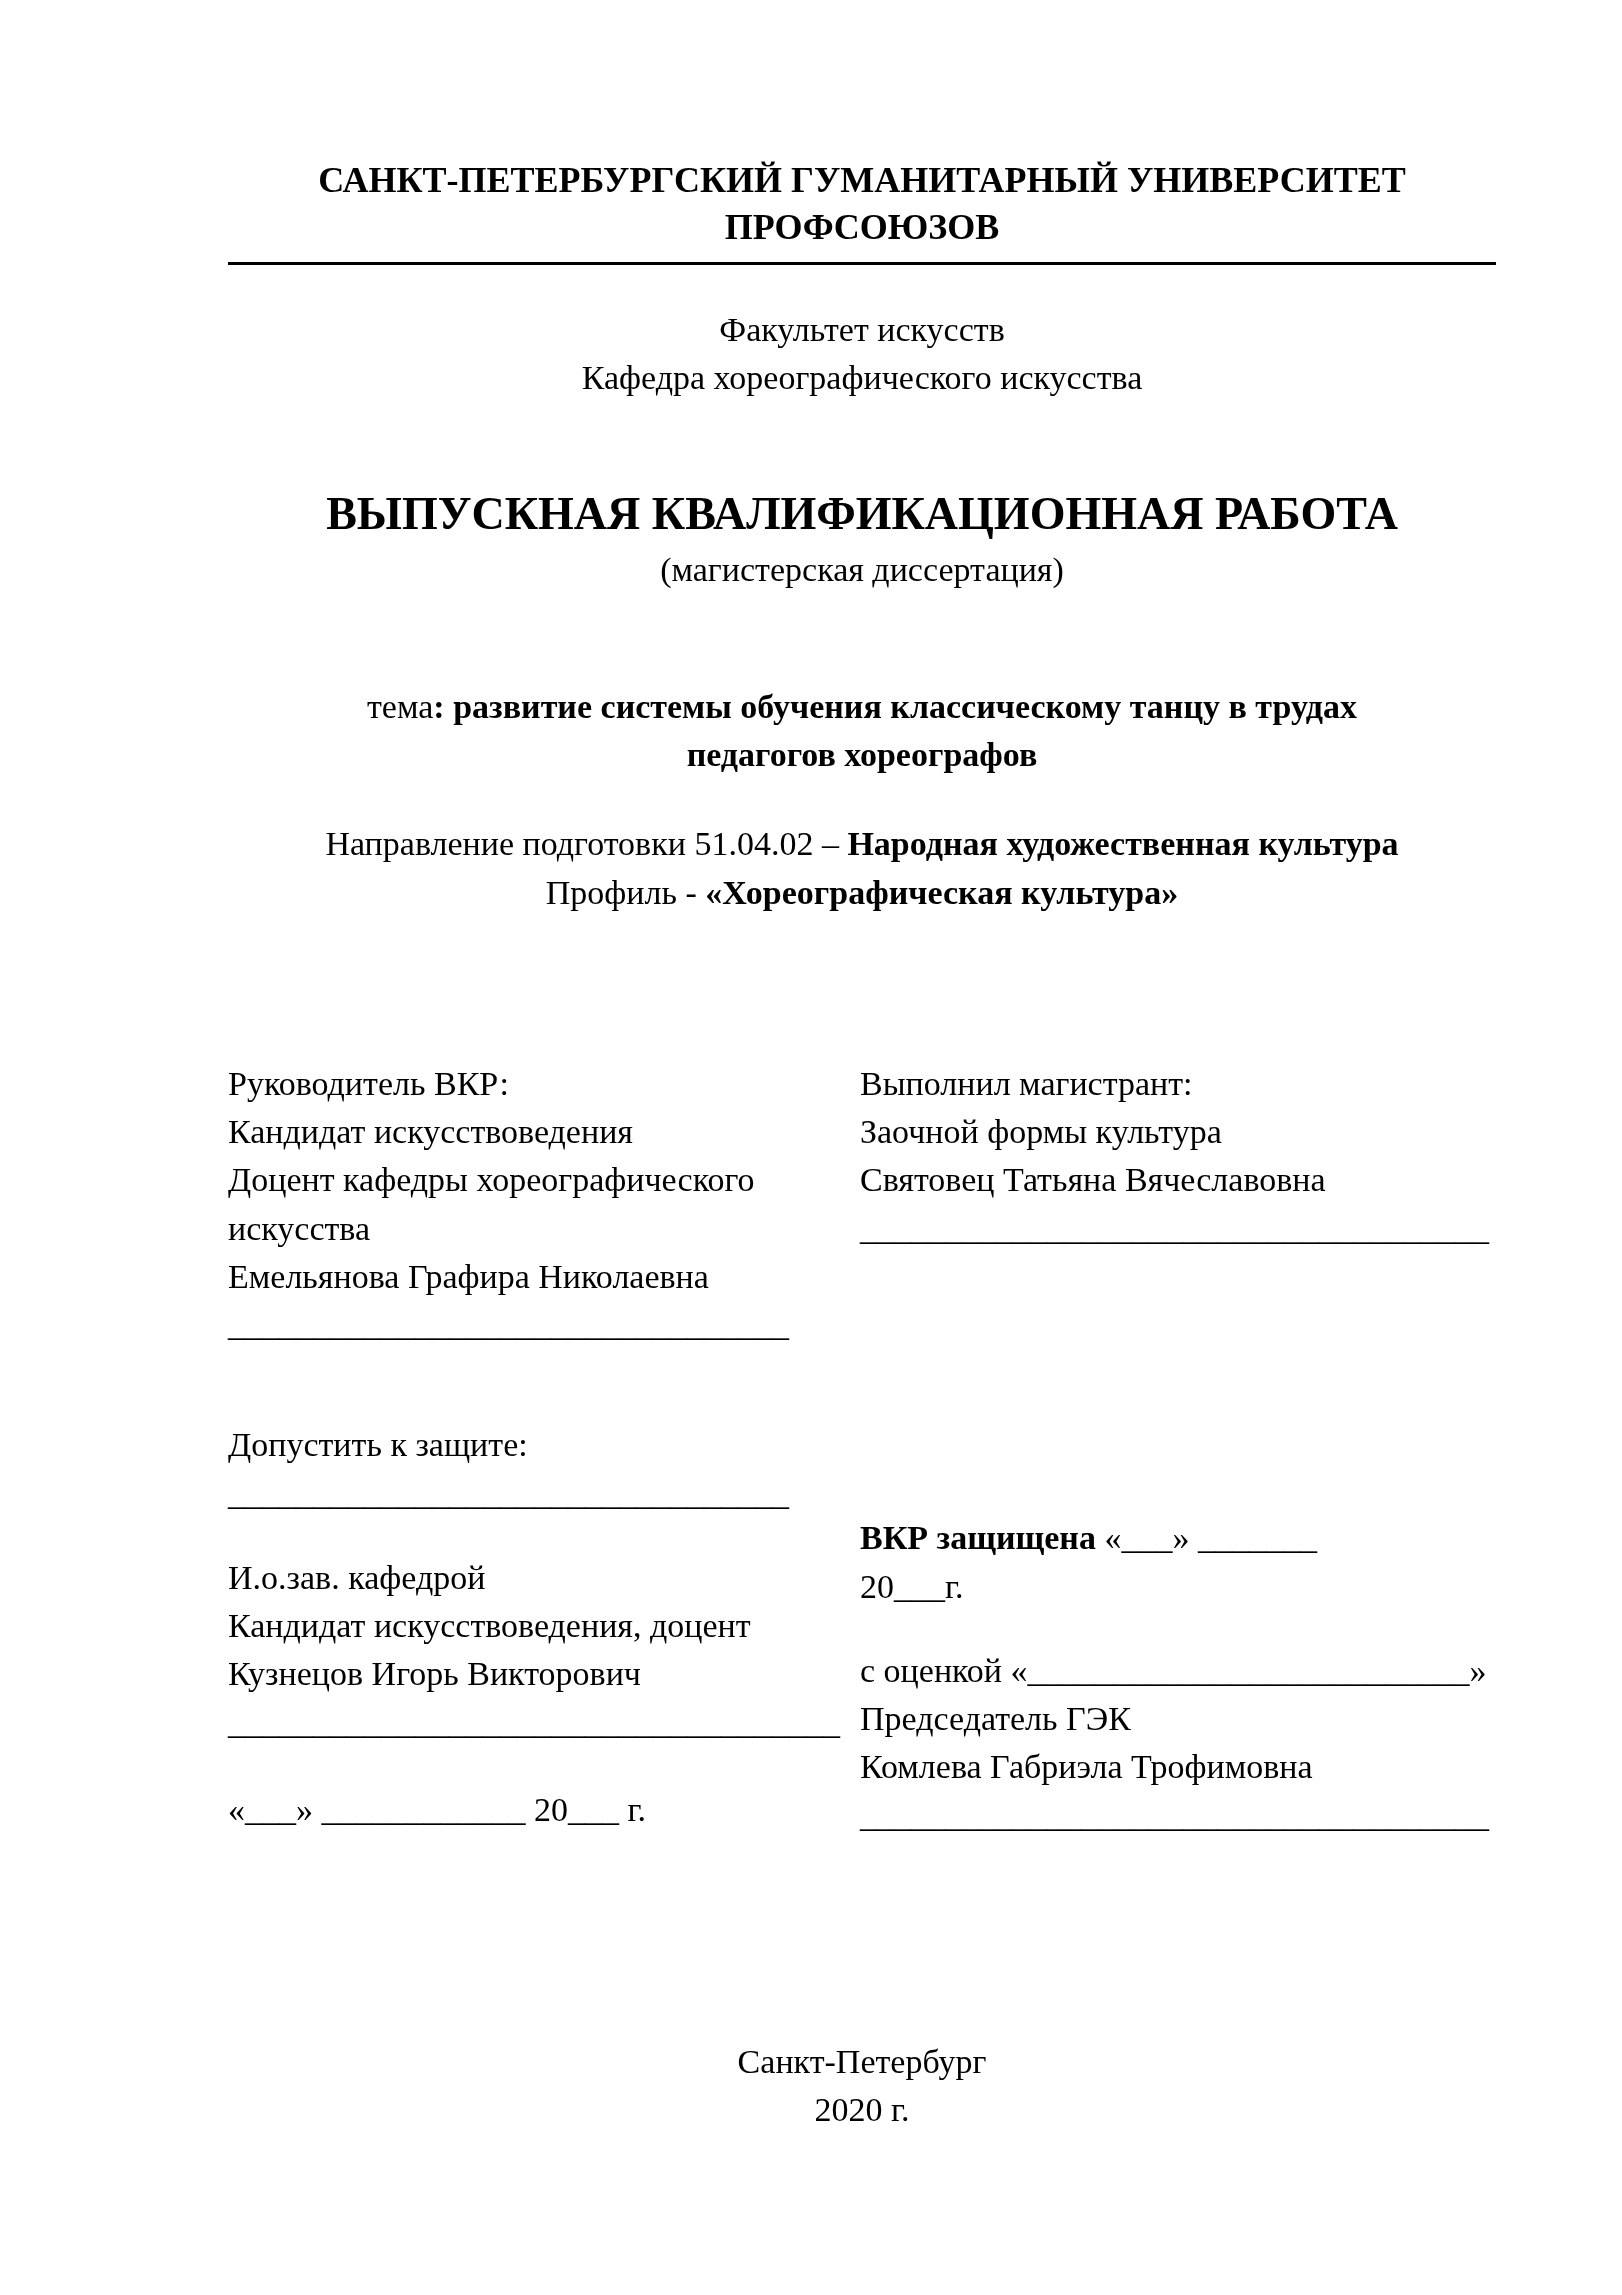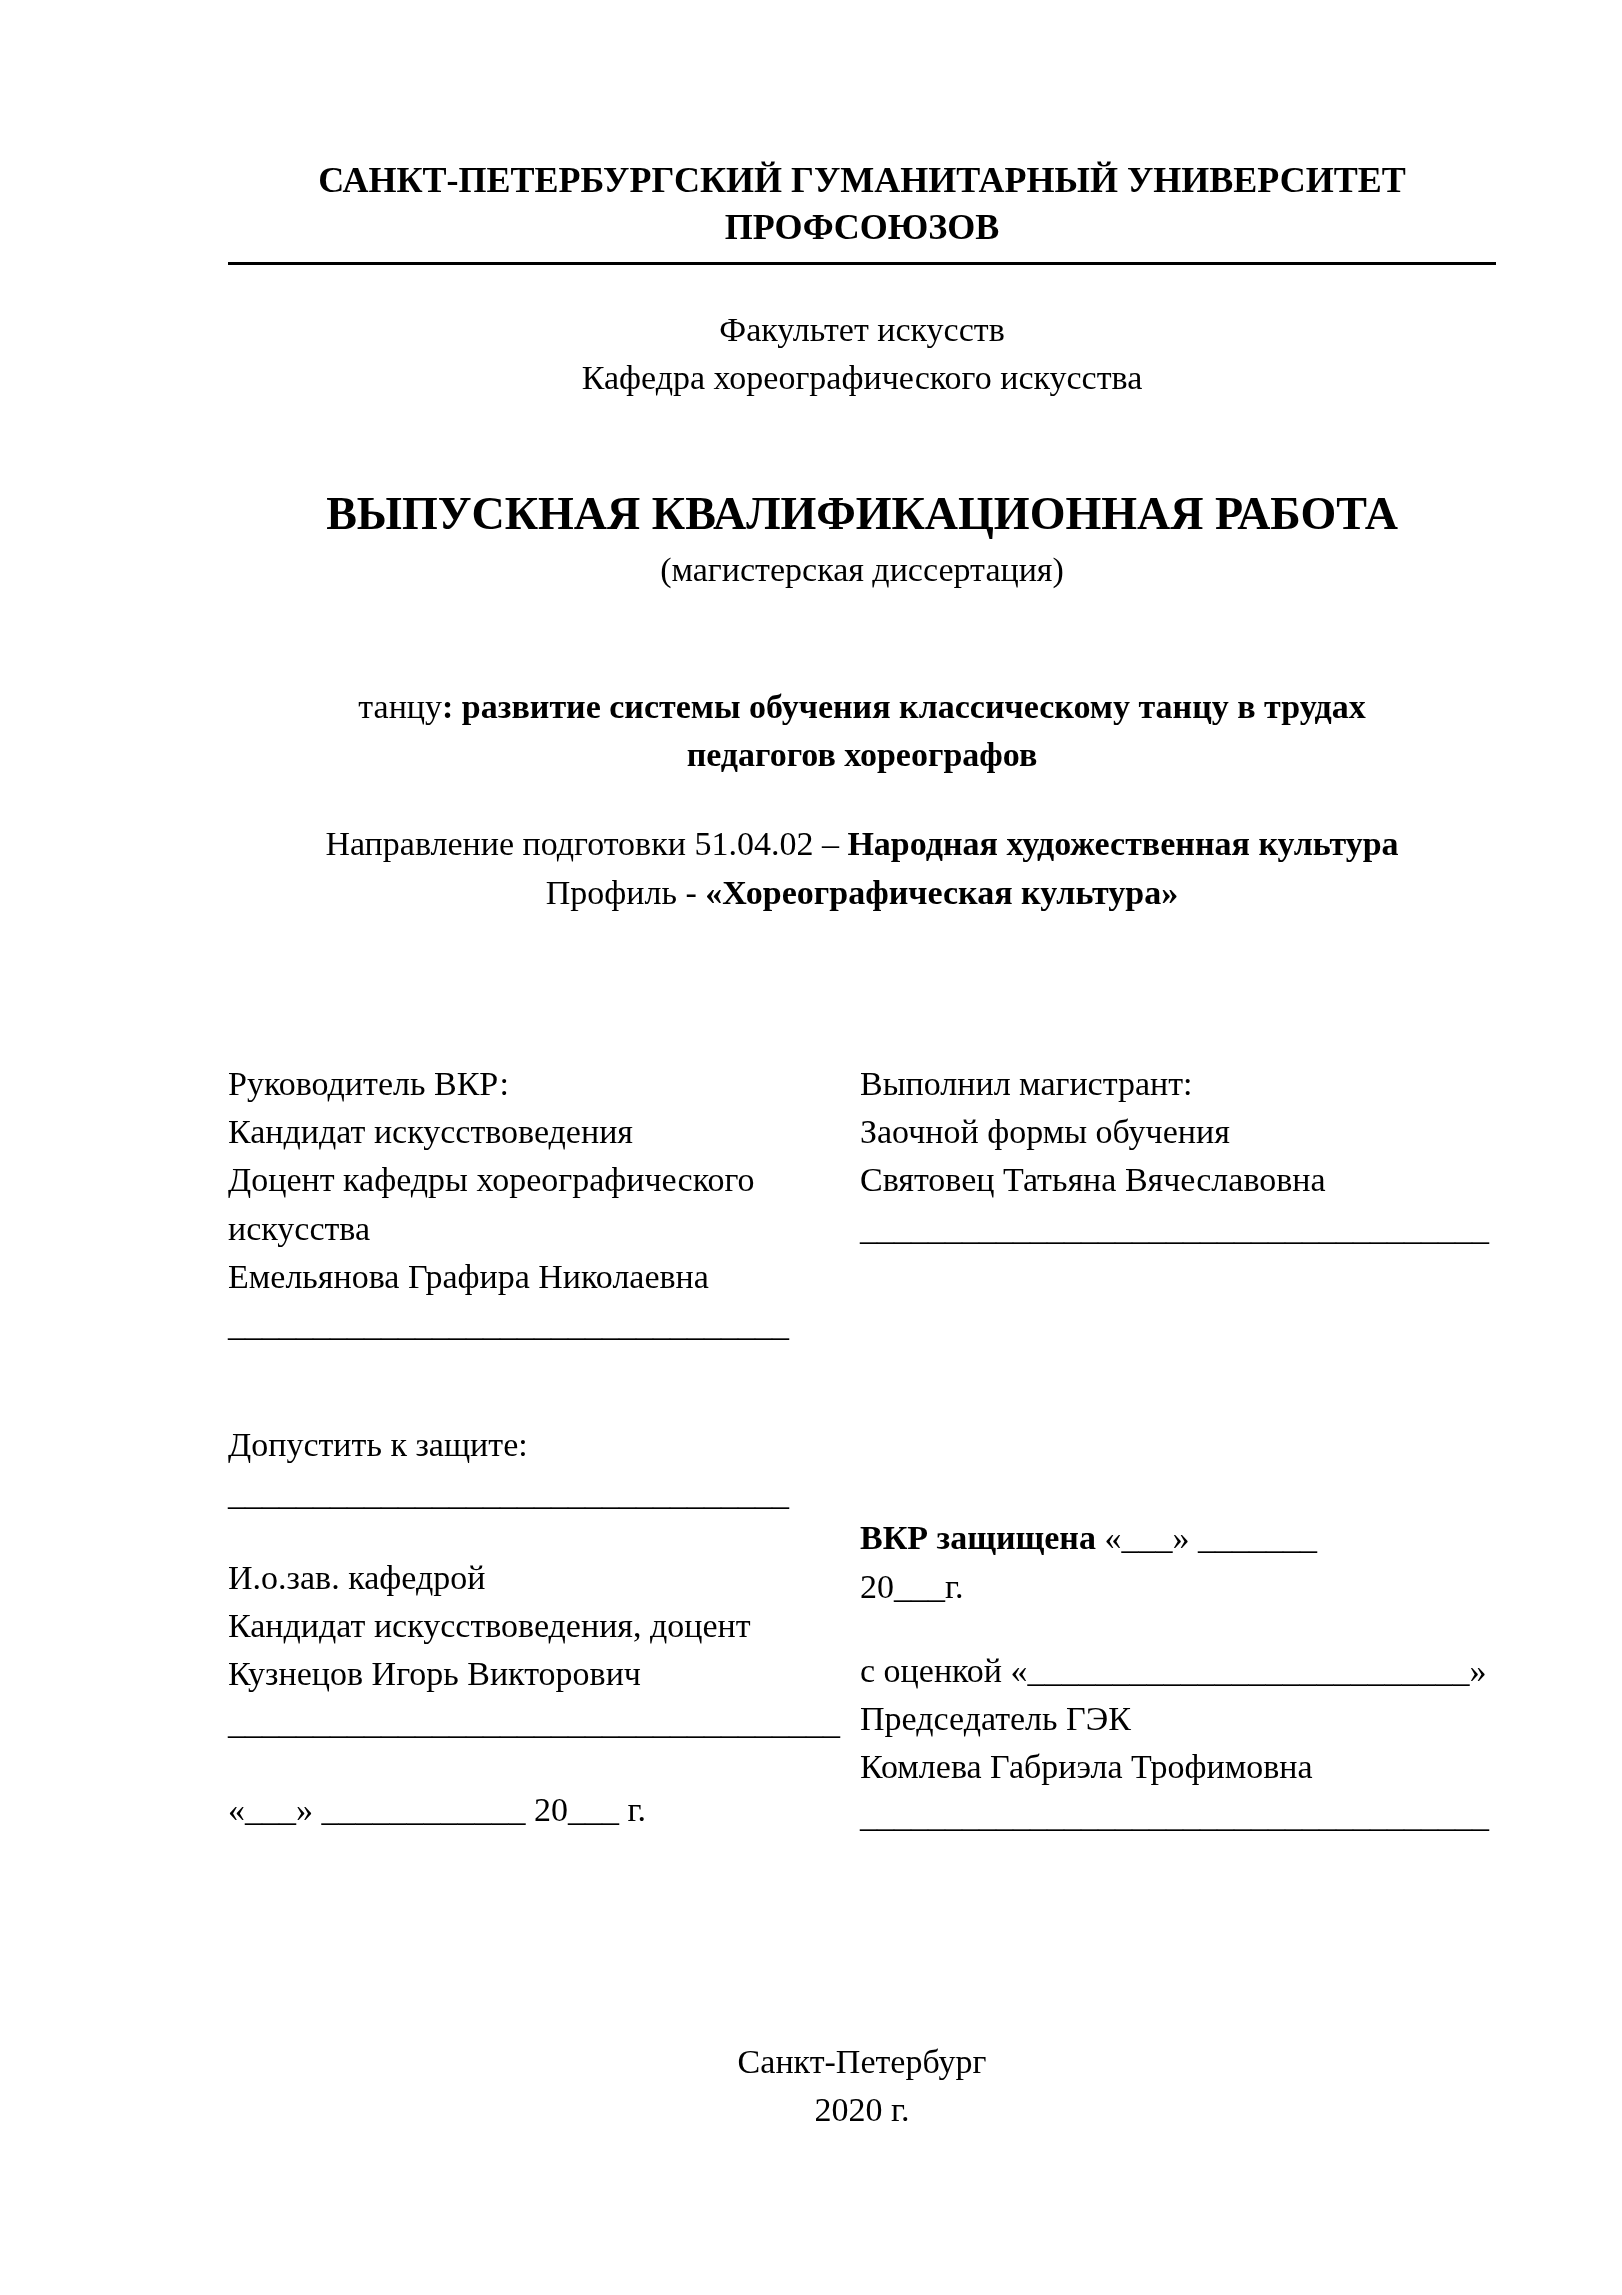--- a/index.html
+++ b/index.html
@@ -71,39 +71,39 @@
     <div>Факультет искусств</div>
     <div>Кафедра хореографического искусства</div>
   </div>
 
   <div class="work-title-block center">
     <div class="work-title-main">ВЫПУСКНАЯ КВАЛИФИКАЦИОННАЯ РАБОТА</div>
     <div>(магистерская диссертация)</div>
   </div>
 
   <div class="topic-block center">
-    <span>танцу</span><span class="bold">: развитие системы обучения классическому танцу в трудах педагогов хореографов</span>
+    <span>тема</span><span class="bold">: развитие системы обучения классическому танцу в трудах педагогов хореографов</span>
   </div>
 
   <div class="program-block center">
     <div><span>Направление подготовки 51.04.02 – </span><span class="bold">Народная художественная культура</span></div>
     <div><span>Профиль - </span><span class="bold">«Хореографическая культура»</span></div>
   </div>
 
   <div class="columns columns-top">
     <div class="col-left">
       <div>Руководитель ВКР:</div>
       <div>Кандидат искусствоведения</div>
       <div>Доцент кафедры хореографического искусства</div>
       <div>Емельянова Графира Николаевна</div>
       <div>_________________________________</div>
     </div>
     <div class="col-right">
       <div>Выполнил магистрант:</div>
-      <div>Заочной формы обучения</div>
+      <div>Заочной формы культура</div>
       <div>Святовец Татьяна Вячеславовна</div>
       <div>_____________________________________</div>
     </div>
   </div>
 
   <div class="columns columns-bottom">
     <div class="col-left">
       <div>Допустить к защите:</div>
       <div>_________________________________</div>
       <div class="gap-sm">И.о.зав. кафедрой</div>

